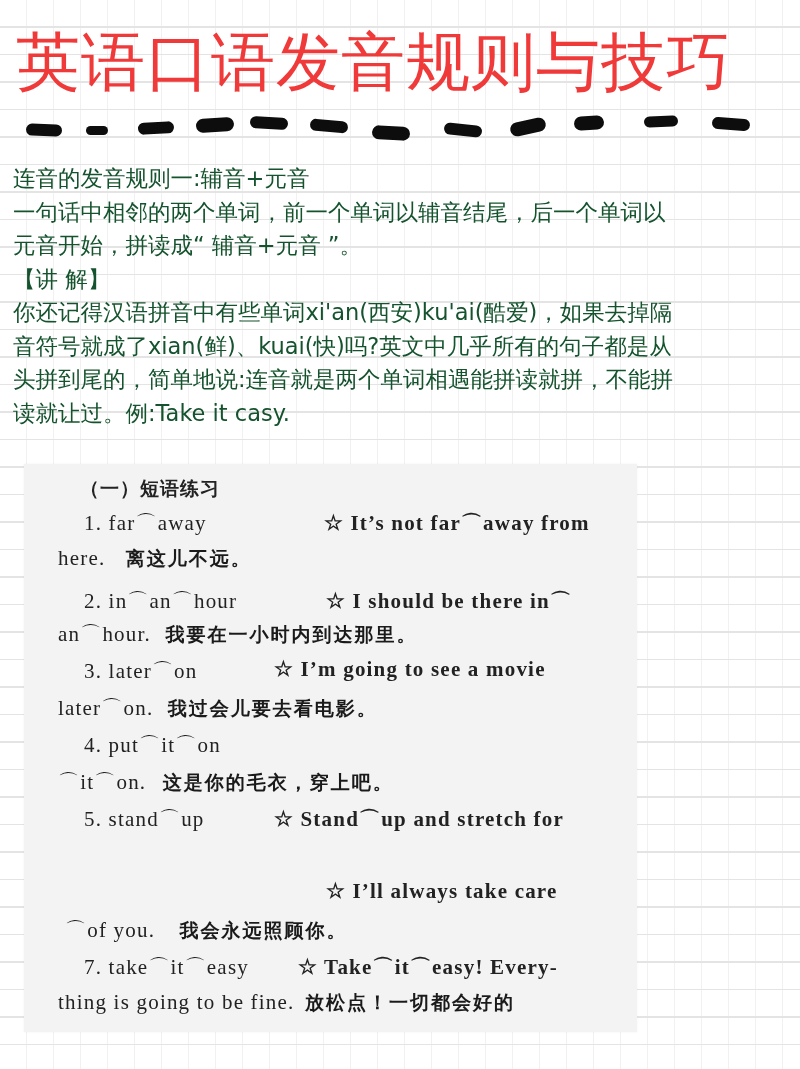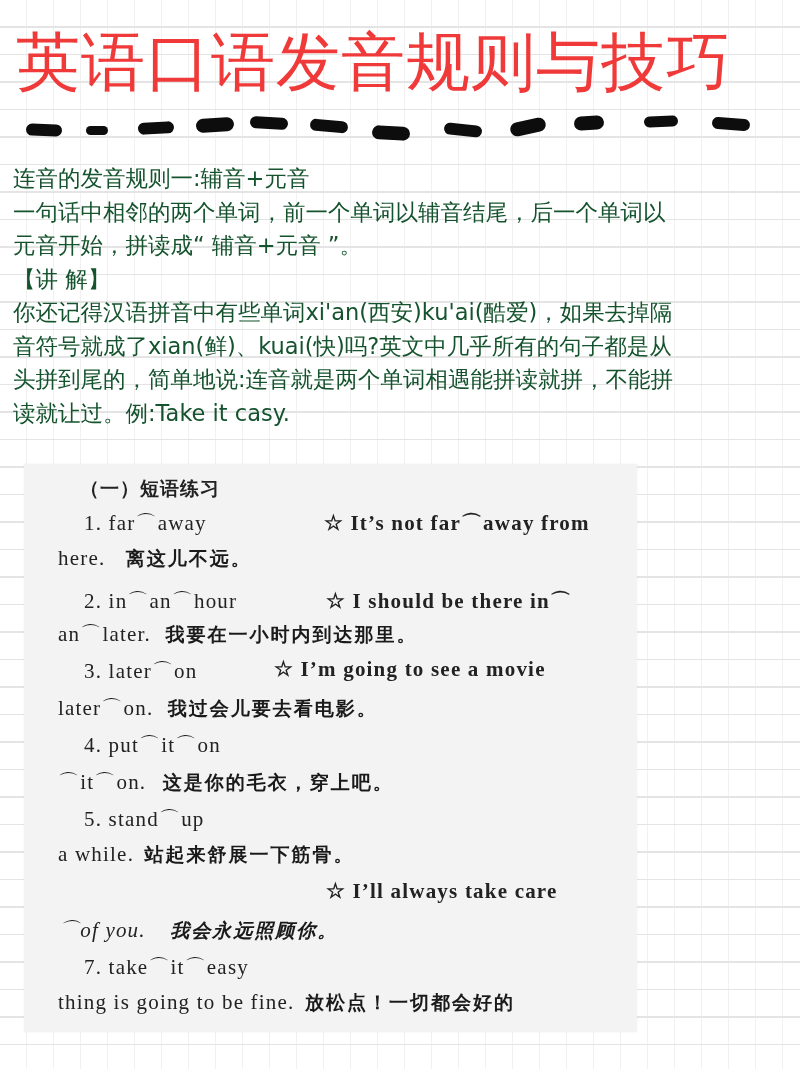--- a/index.html
+++ b/index.html
@@ -86,21 +86,21 @@
   <div class="ex-line" style="left:34px; top:82px;">
     <span>here.</span>
     <span class="zh" style="margin-left:14px;">离这儿不远。</span>
   </div>
 
   <div class="ex-line" style="left:60px; top:123px; width:540px;">
     <span class="ex-en">2. in⌒an⌒hour</span>
     <span class="ex-sentence" style="left:242px;text-align:right;">☆ I should be there in⌒</span>
   </div>
   <div class="ex-line" style="left:34px; top:156px;">
-    <span>an⌒later.</span>
+    <span>an⌒hour.</span>
     <span class="zh" style="margin-left:8px;">我要在一小时内到达那里。</span>
   </div>
 
   <div class="ex-line" style="left:60px; top:193px; width:540px;">
     <span class="ex-en">3. later⌒on</span>
     <span class="ex-sentence" style="left:190px;">☆ I’m going to see a movie</span>
   </div>
   <div class="ex-line" style="left:34px; top:230px;">
     <span>later⌒on.</span>
     <span class="zh" style="margin-left:8px;font-family:Liberation Mono, monospace;">我过会儿要去看电影。</span>
@@ -109,34 +109,32 @@
   <div class="ex-line" style="left:60px; top:267px; width:540px;">
     <span class="ex-en">4. put⌒it⌒on</span>
   </div>
   <div class="ex-line" style="left:34px; top:304px;">
     <span>⌒it⌒on.</span>
     <span class="zh" style="margin-left:10px;">这是你的毛衣，穿上吧。</span>
   </div>
 
   <div class="ex-line" style="left:60px; top:341px; width:540px;">
     <span class="ex-en">5. stand⌒up</span>
-  </div>
-  <div class="ex-line" style="left:34px; top:378px;">
-    <span>a while.</span>
-    <span class="zh" style="margin-left:4px;">站起来舒展一下筋骨。</span>
+    <span class="ex-sentence" style="left:190px;">☆ Stand⌒up and stretch for</span>
   </div>
 
   <div class="ex-line" style="left:60px; top:415px; width:540px;">
     <span class="ex-sentence" style="left:242px;">☆ I’ll always take care</span>
   </div>
-  <div class="ex-line" style="left:34px; top:452px;font-style:italic;">
+  <div class="ex-line" style="left:41px; top:452px;">
     <span>⌒of you.</span>
     <span class="zh" style="margin-left:18px;">我会永远照顾你。</span>
   </div>
 
   <div class="ex-line" style="left:60px; top:489px; width:540px;">
     <span class="ex-en">7. take⌒it⌒easy</span>
+    <span class="ex-sentence" style="left:214px;">☆ Take⌒it⌒easy! Every-</span>
   </div>
   <div class="ex-line" style="left:34px; top:526px;">
     <span>thing is going to be fine.</span>
     <span class="zh" style="margin-left:4px;text-align:right;">放松点！一切都会好的</span>
   </div>
 </div>
 
 </body></html>

